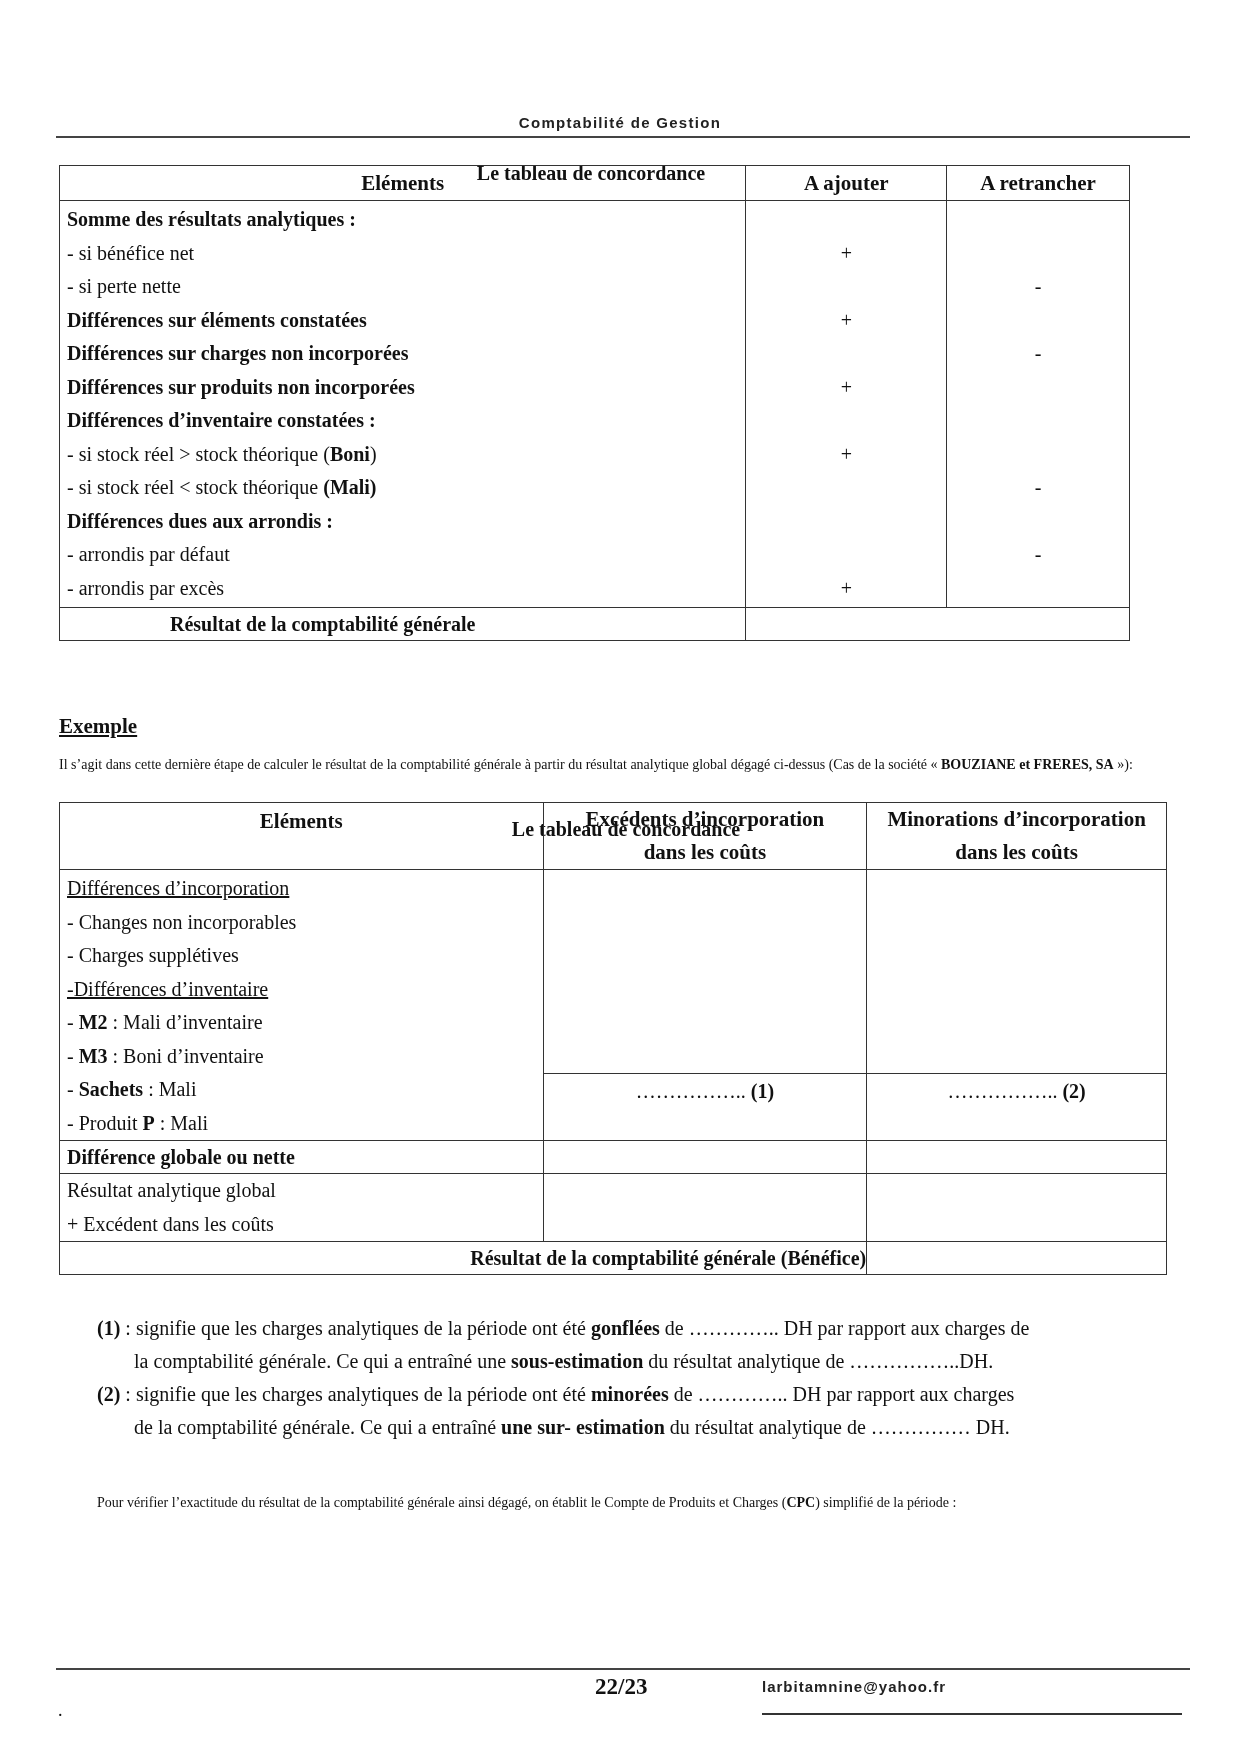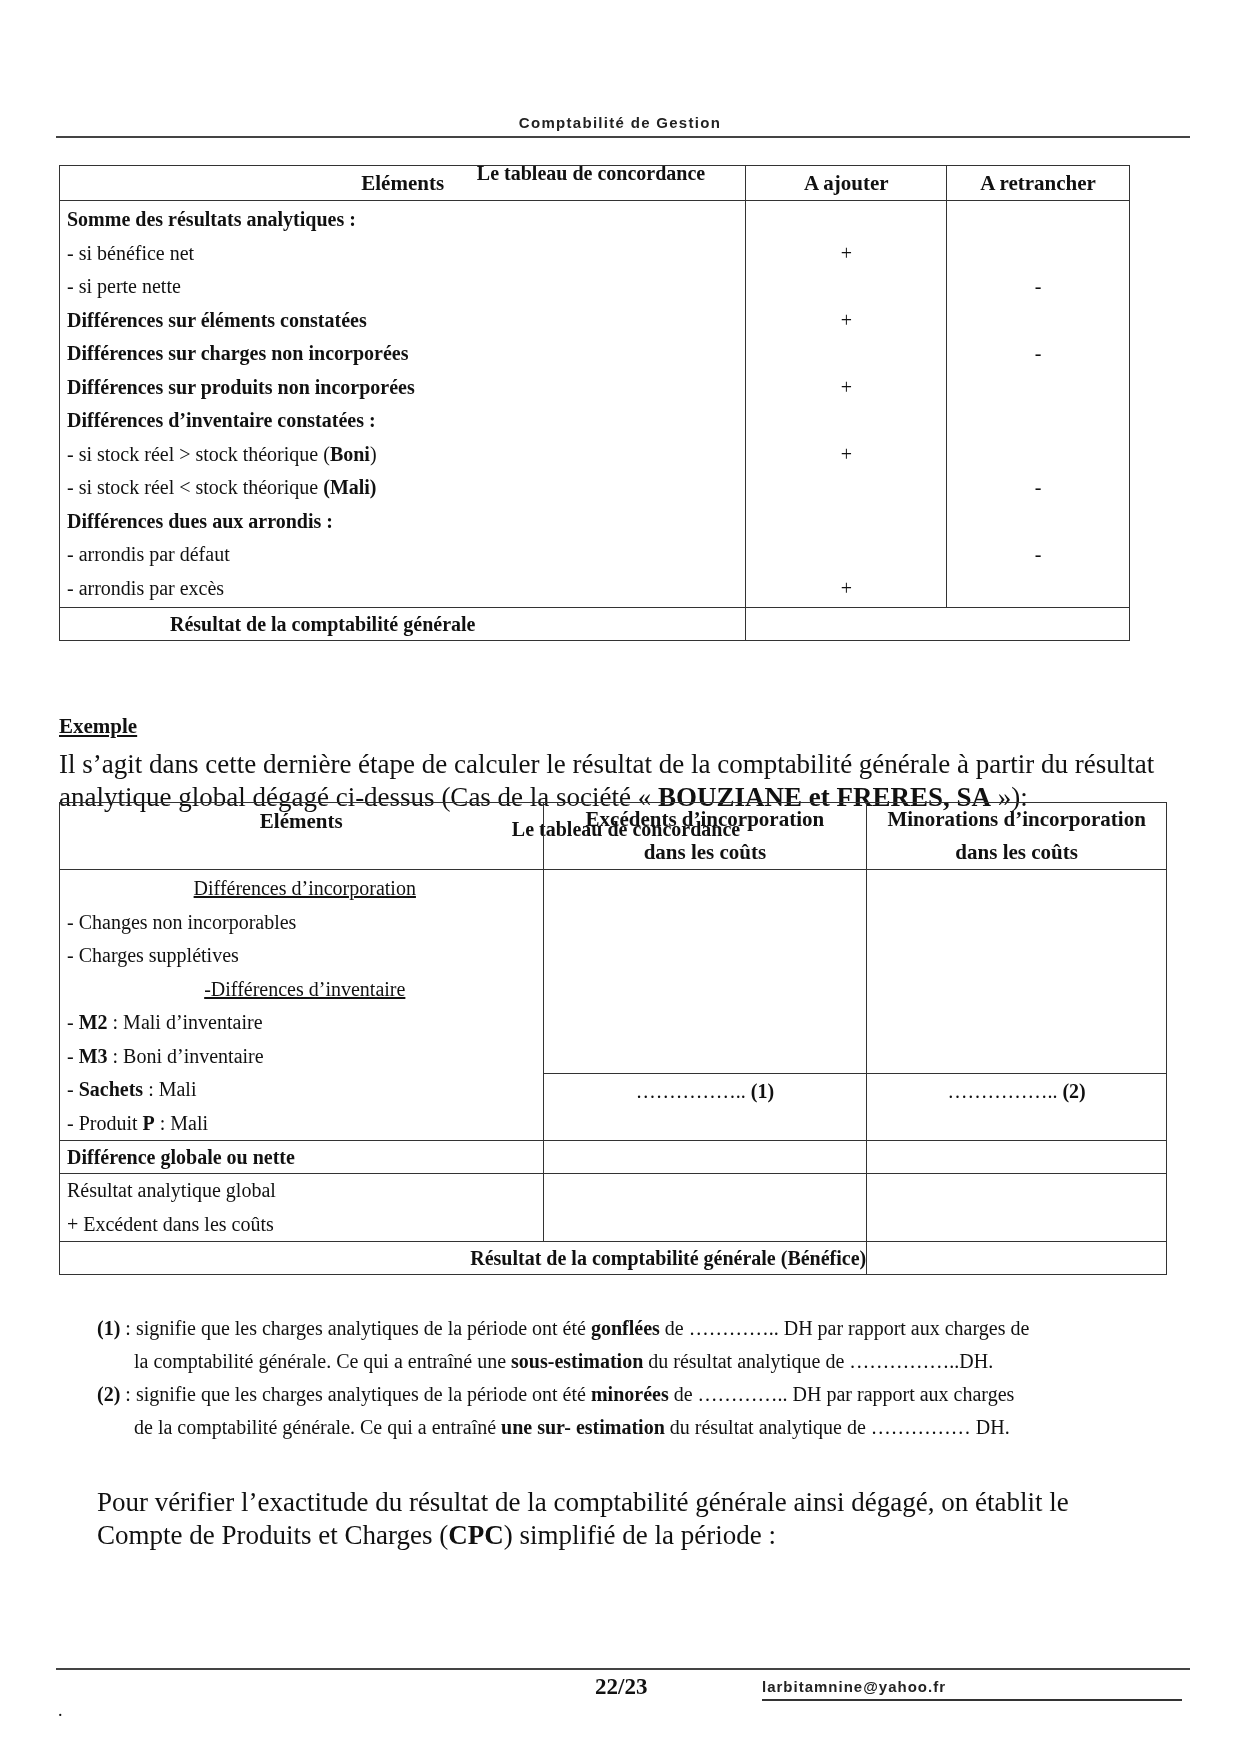--- a/index.html
+++ b/index.html
@@ -13,31 +13,31 @@
     font-family: "Liberation Sans", sans-serif; font-weight: bold; font-size: 15px;
     letter-spacing: 1.3px; color: #222;
   }
   .hr { left: 56px; width: 1134px; height: 0; border-top: 2px solid #444; }
   .caption { text-align: center; font-weight: bold; font-size: 20px; }
   table { border-collapse: collapse; position: absolute; }
   td, th { border: 1.5px solid #333; padding: 0; vertical-align: top; margin-left: 12px; }
   th { font-weight: bold; font-size: 21px; text-align: center; vertical-align: middle; }
   .line { height: 33.5px; line-height: 33.5px; white-space: nowrap; }
   .b { font-weight: bold; }
-  .u { text-decoration: underline; text-align: center; }
+  .u { text-decoration: underline; }
   .ind { padding-left: 80px; }
   .pad { padding-left: 7px; }
   .sign { text-align: center; }
-  .para { left: 60px; width: 1120px; font-size: 27px; line-height: 33px; }
+  .para { left: 60px; width: 1120px; font-size: 14px; line-height: 33px; }
   .note { font-size: 20px; line-height: 33px; white-space: nowrap; }
   .footer-page { left: 595px; top: 1634px; font-weight: bold; font-size: 23px; }
   .footer-mail {
     left: 762px; top: 1638px; width: 420px; font-family: "Liberation Sans", sans-serif;
     font-weight: bold; font-size: 15px; letter-spacing: 1px; color: #222;
-    border-bottom: 2.5px solid #333; padding-bottom: 4px;
+    border-bottom: 2.5px solid #333; padding-bottom: 18px;
   }
 </style>
 </head>
 <body>
 
 <div class="abs header-title">Comptabilité de Gestion</div>
 <div class="abs hr" style="top:96px;"></div>
 
 <div class="abs caption" style="left:56px; width:1070px; top:122px;">Le tableau de concordance</div>
 <table style="left:59px; top:165px; width:1071px;">

